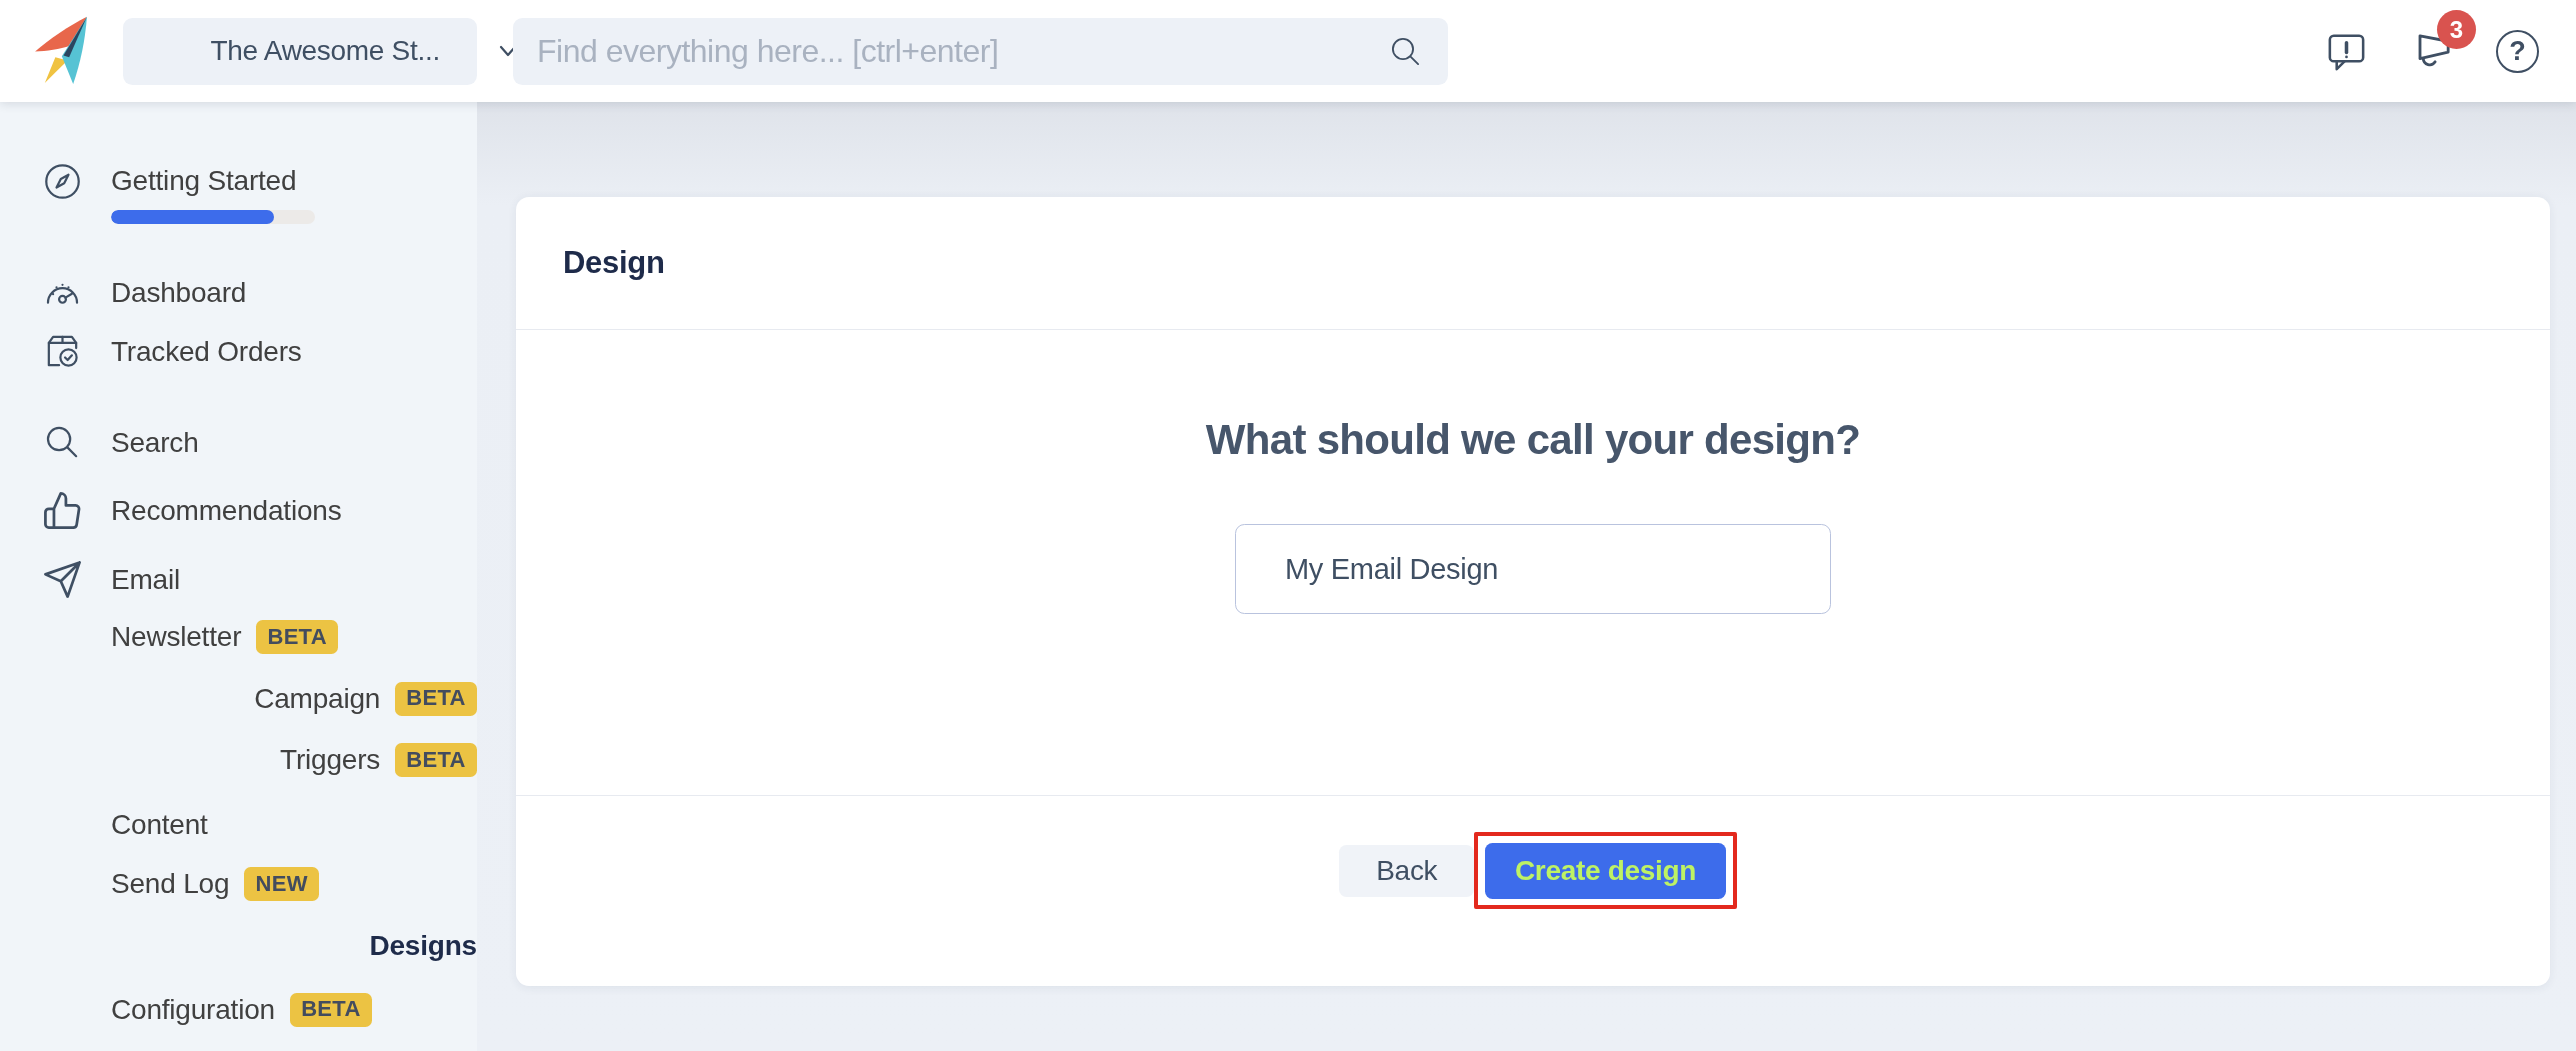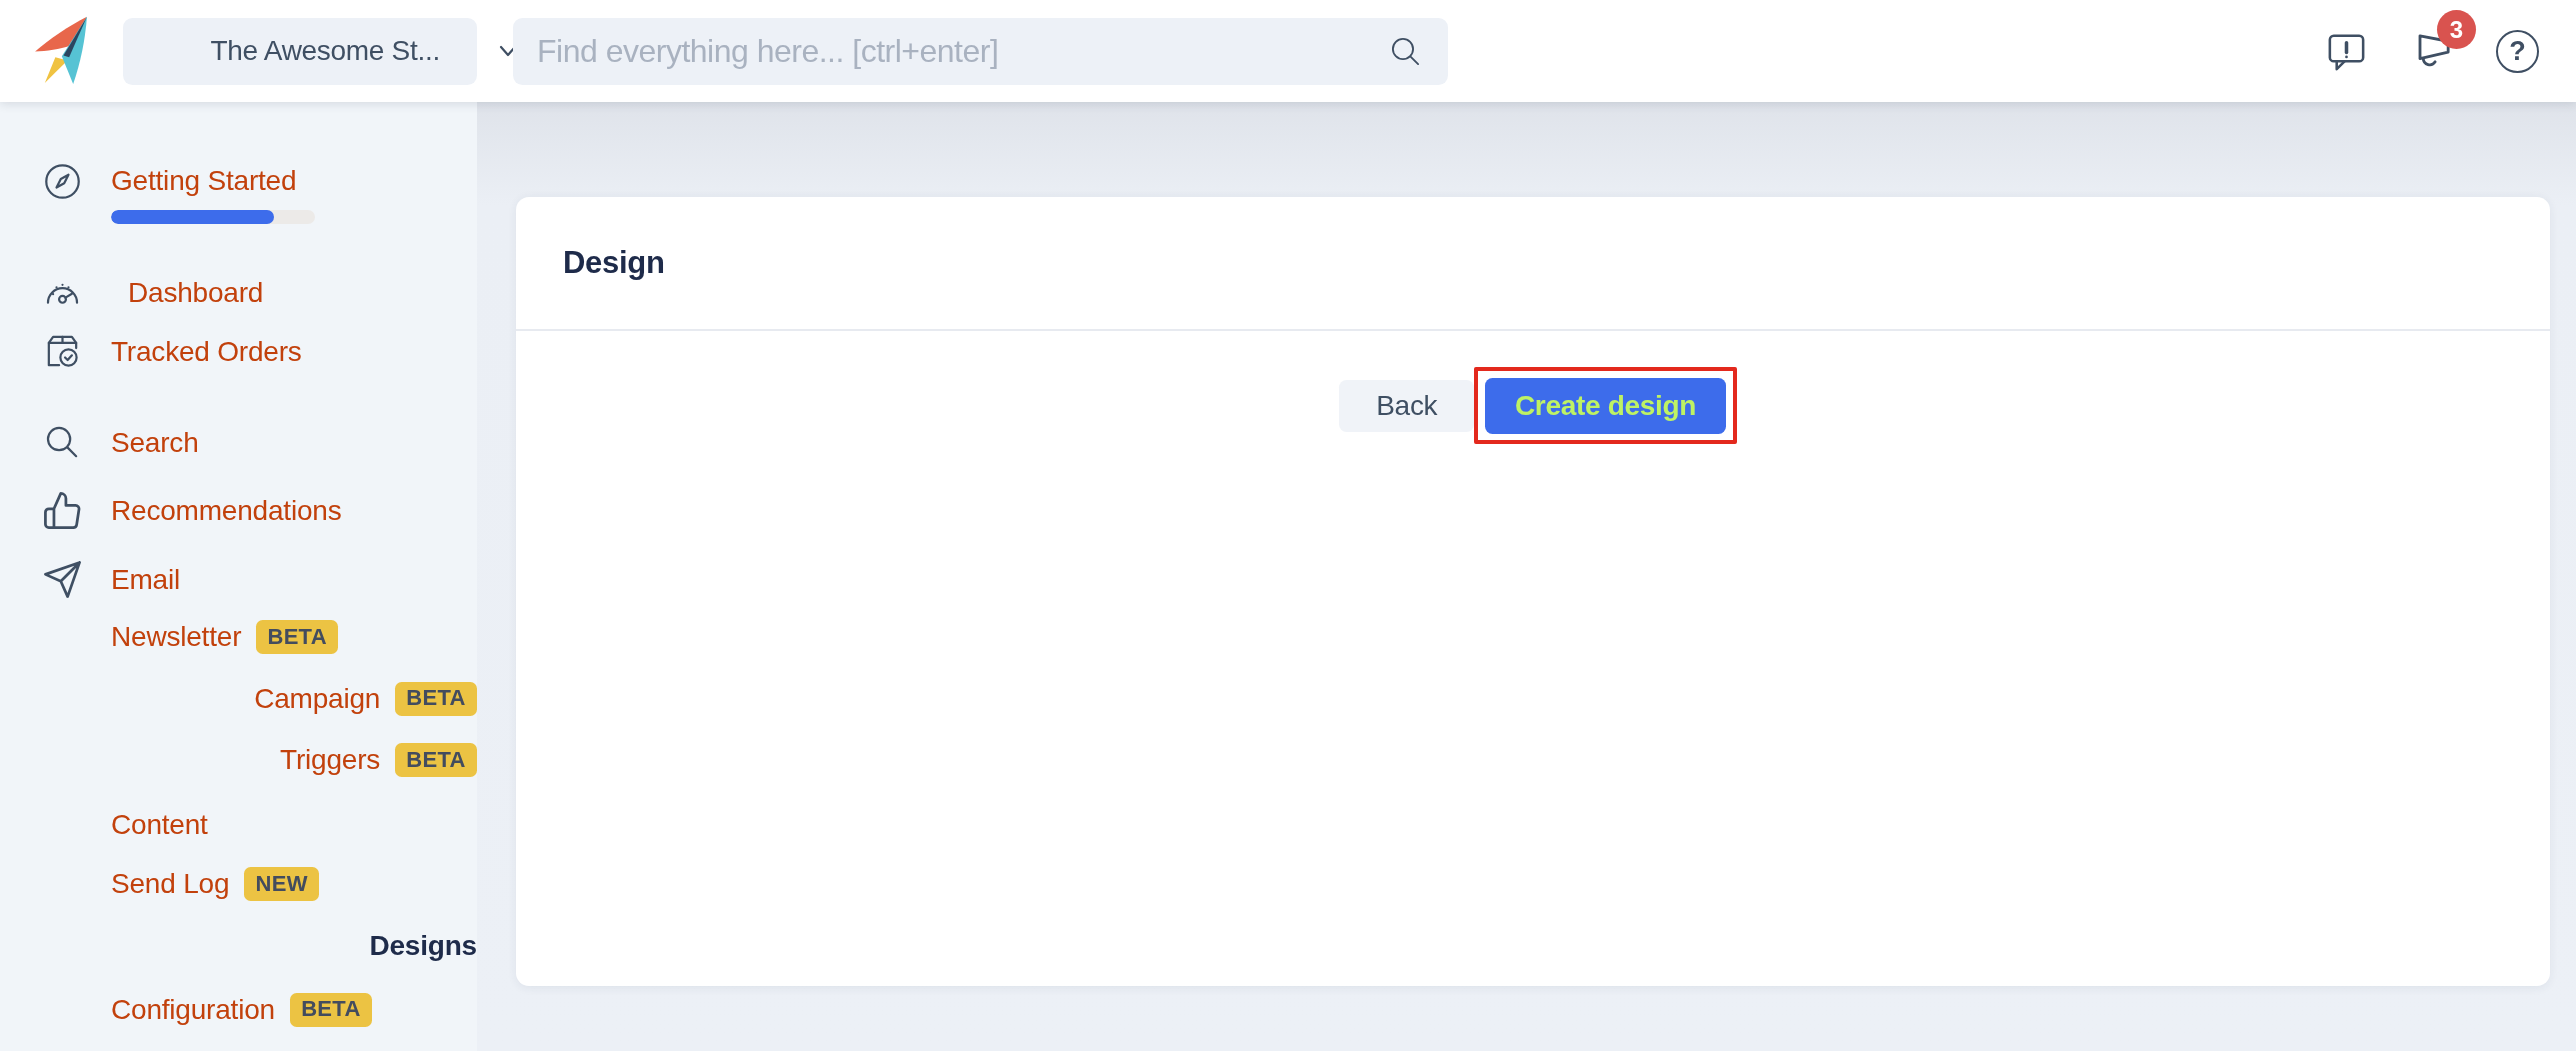--- a/index.html
+++ b/index.html
@@ -62,35 +62,35 @@
     background: linear-gradient(180deg, #dfe3ea 0%, #ebeff5 103px, #ecf0f6 100%);
   }
 
   
   .side-item {
     display: flex; align-items: center;
     height: 54px; padding-left: 42px;
     cursor: pointer; white-space: nowrap;
   }
   .side-item .icn { width: 41px; display: flex; justify-content: center; margin-right: 28px; flex-shrink: 0; }
-  .side-item .txt { font-size: 28px; color: #c2410c; letter-spacing: -0.2px; }
+  .side-item .txt { font-size: 28px; color: #404040; letter-spacing: -0.2px; }
   .side-item.sub { height: 54px; padding-left: 111px; }
   .side-item.active .txt { font-weight: bold; color: #1e2b4a; }
   .badge {
     margin-left: 15px; padding: 3.7px 11.2px 4.7px;
     background: #ecc343; border-radius: 6.6px;
     font-size: 22px; font-weight: bold; color: #434c5e;
     letter-spacing: 0.3px;
   }
   .progress-row { margin: 1.9px 0 0 111px; width: 204px; }
   .progress-track { width: 100%; height: 14px; background: #eceae8; border-radius: 7.5px; overflow: hidden; }
   .progress-fill { height: 100%; background: #3d6ceb; border-radius: 7.5px; }
 
   .mt-first { margin-top: 52px; }
-  .mt-dash { margin-top: 42px; gap: 17px; }
+  .mt-dash { margin-top: 42px; }
   .mt-5 { margin-top: 4.7px; }
   .mt-group { margin-top: 37px; }
   .mt-15 { margin-top: 14px; }
   .mt-16 { margin-top: 15px; }
   .mt-4 { margin-top: 3.7px; }
   .mt-8 { margin-top: 7.5px; justify-content: flex-end; }
   .mt-11 { margin-top: 10.3px; }
   .mt-6 { margin-top: 5.6px; }
   .mt-7 { margin-top: 6.6px; }
 
@@ -318,20 +318,24 @@
 
   </div>
 
   <div class="main">
     <div class="card">
 
       <div class="card-header">
         <span class="card-title">Design</span>
       </div>
 
+      <div class="card-body">
+        <div class="question">What should we call your design?</div>
+        <input class="name-input" type="text" value="My Email Design" style="">
+      </div>
 
       <div class="card-footer">
         <button class="btn btn-back">Back</button>
         <div class="highlight-box">
           <button class="btn btn-primary">Create design</button>
         </div>
       </div>
 
     </div>
   </div>

